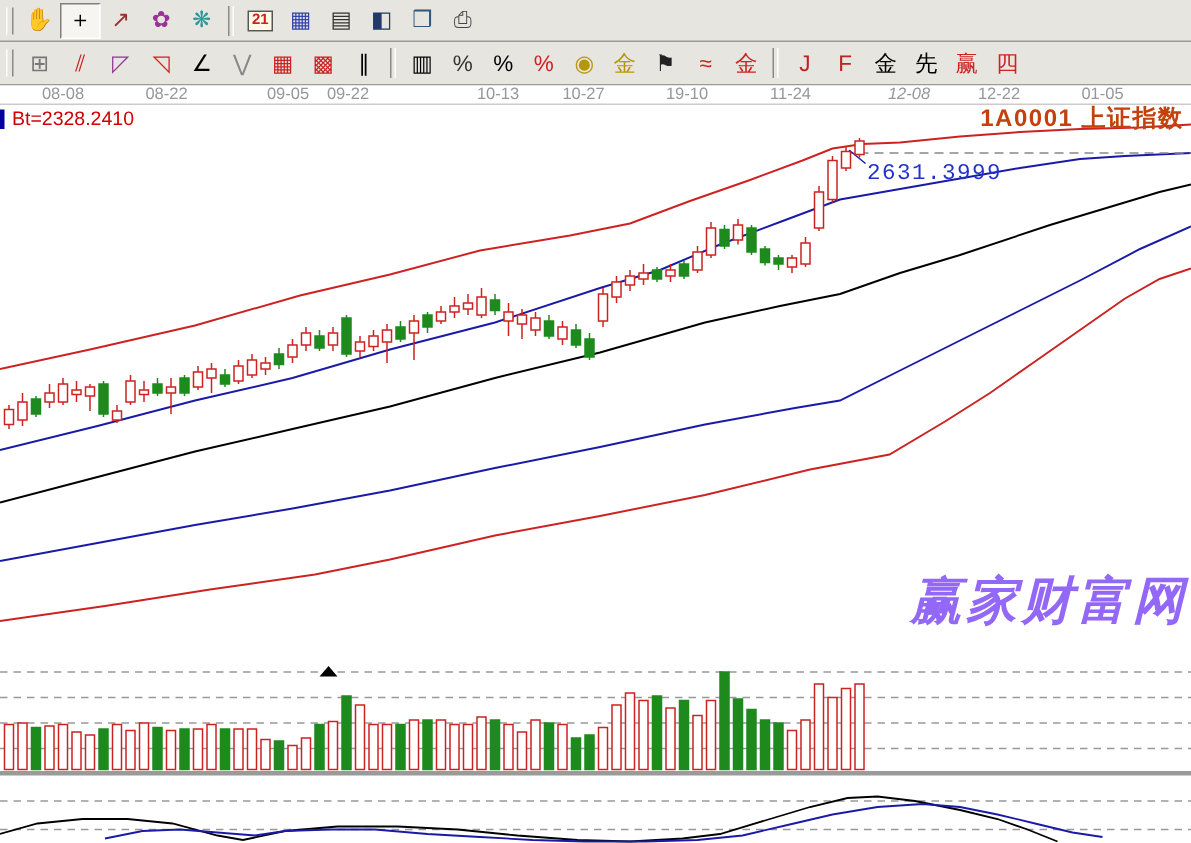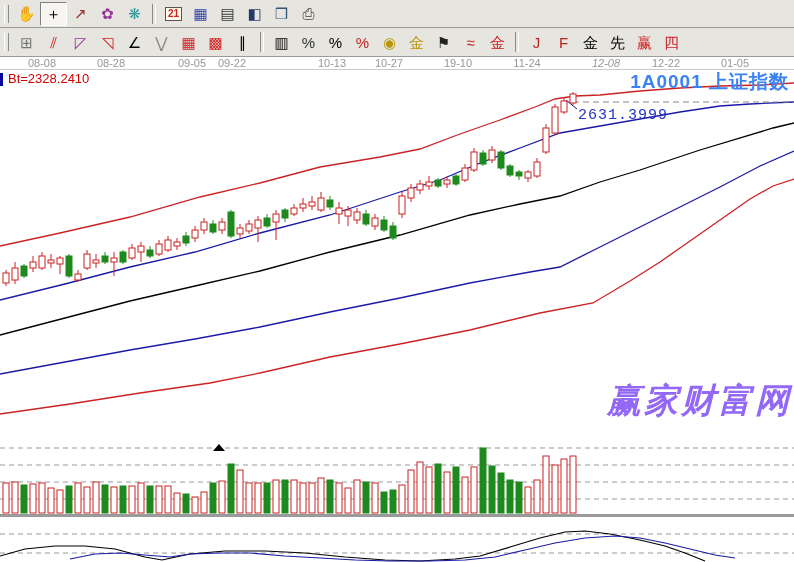--- a/index.html
+++ b/index.html
@@ -16,21 +16,21 @@
   .tbtn.active{background:#f6f5f2;border-color:#808080 #ffffff #ffffff #808080;}
   .tbtn .cal{font-size:10px;font-weight:bold;border:1px solid #555;background:#fffbe8;padding:0 2px;line-height:12px;}
   .tsep{width:2px;height:20px;border-left:1px solid #8a8a8a;border-right:1px solid #ffffff;margin:0 4px;}
   
   .chart-wrap{position:absolute;left:0;top:57px;width:794px;height:369px;background:#fff;}
   #chart-svg{position:absolute;left:0;top:-57px;width:794px;height:562px;}
   .dates{position:absolute;left:0;top:0;width:794px;height:13px;}
   .dates span{position:absolute;top:0;transform:translateX(-50%);font-size:11px;color:#979797;white-space:nowrap;}
   .axline{position:absolute;left:0;top:12px;width:794px;height:1px;background:#cbcbcb;}
   .bt{position:absolute;left:8px;top:14px;font-size:13px;color:#d00000;}
-  .sym{position:absolute;right:5px;top:12px;font-size:19px;font-weight:bold;color:#3b82f6;letter-spacing:1px;}
+  .sym{position:absolute;right:5px;top:12px;font-size:16px;font-weight:bold;color:#c2410c;letter-spacing:1px;}
   .callout{position:absolute;left:578px;top:50px;font-size:15px;color:#2233cc;letter-spacing:1px;font-family:Liberation Mono, monospace;}
   .wm{position:absolute;right:2px;bottom:2px;font-family:"DejaVu Serif","Liberation Serif",serif;
       font-size:34px;font-weight:bold;font-style:italic;color:#c22020;letter-spacing:3px;opacity:.92;}
 </style>
 </head>
 <body>
 
 <div class="app">
   <div class="toolbar" id="tb1">
       <div class="grip"></div>
@@ -355,21 +355,21 @@
         <rect x="561" y="459" width="6" height="54" fill="#ffffff" stroke="#cc2222" stroke-width="1"></rect>
         <rect x="570" y="456" width="6" height="57" fill="#ffffff" stroke="#cc2222" stroke-width="1"></rect>
         <path d="M213,451 L225,451 L219,444 Z" fill="#000000"></path>
         <rect x="0" y="514" width="794" height="3" fill="#9a9a9a"></rect>
         <polyline points="0,556 25,549 55,546 85,546 115,549 145,557 162,560 190,554 225,551 265,551 305,553 345,557 385,560 420,561 455,559 480,556 510,547 540,538 565,532 585,531 610,534 640,540 665,546 685,553 705,561" fill="none" stroke="#000000" stroke-width="1.2"></polyline>
         <polyline points="70,559 95,554 120,553 145,555 170,557 190,554 220,553 250,553 285,556 320,558 355,560 390,561 430,561 465,560 495,557 525,550 555,543 585,538 615,536 640,538 665,543 690,549 715,555 735,558" fill="none" stroke="#1a1aa6" stroke-width="1.2"></polyline>
         <rect x="0" y="73" width="3" height="13" fill="#0000a0"></rect>
       </svg>
     <div class="dates" id="dateRow">
         <span style="left: 42px;">08-08</span>
-        <span style="left: 111px;">08-28</span>
+        <span style="left: 111px;">08-22</span>
         <span style="left: 192px;">09-05</span>
         <span style="left: 232px;">09-22</span>
         <span style="left: 332px;">10-13</span>
         <span style="left: 389px;">10-27</span>
         <span style="left: 458px;">19-10</span>
         <span style="left: 527px;">11-24</span>
         <span style="left: 606px; font-style: italic;">12-08</span>
         <span style="left: 666px;">12-22</span>
         <span style="left: 735px;">01-05</span>
       </div>

